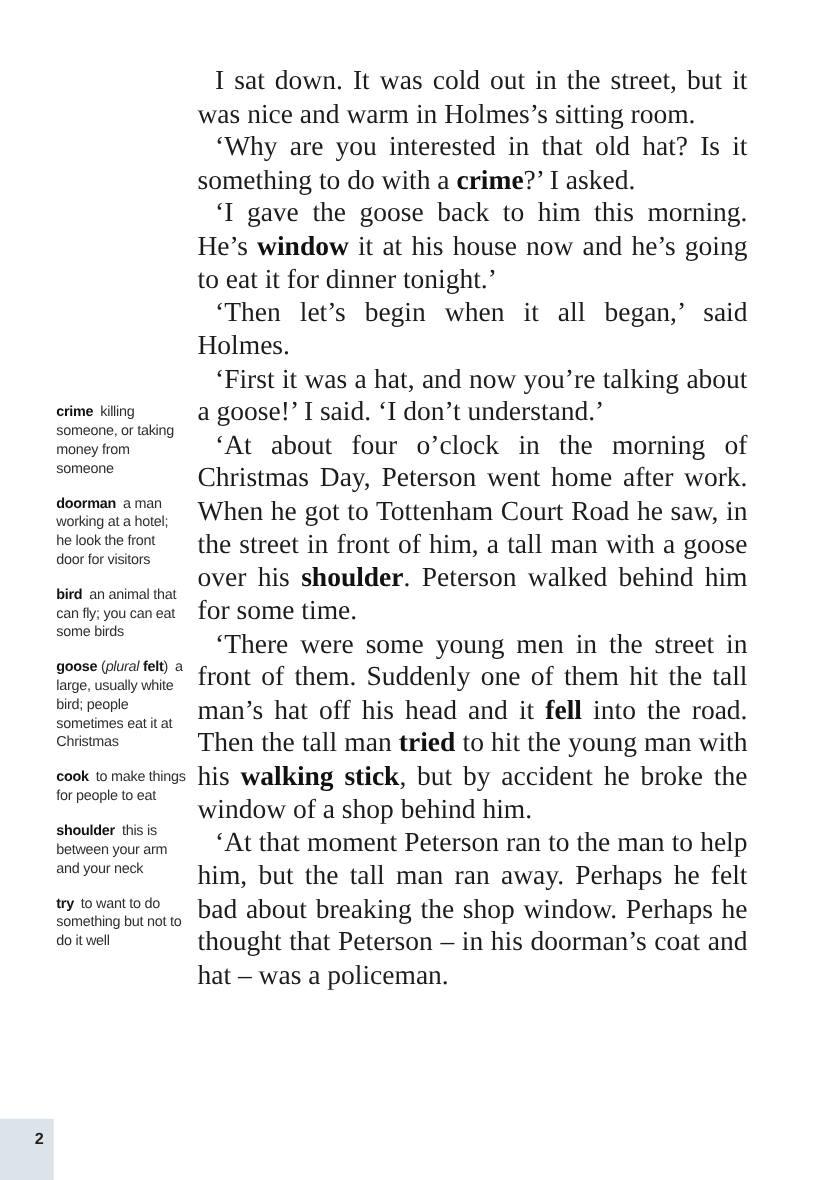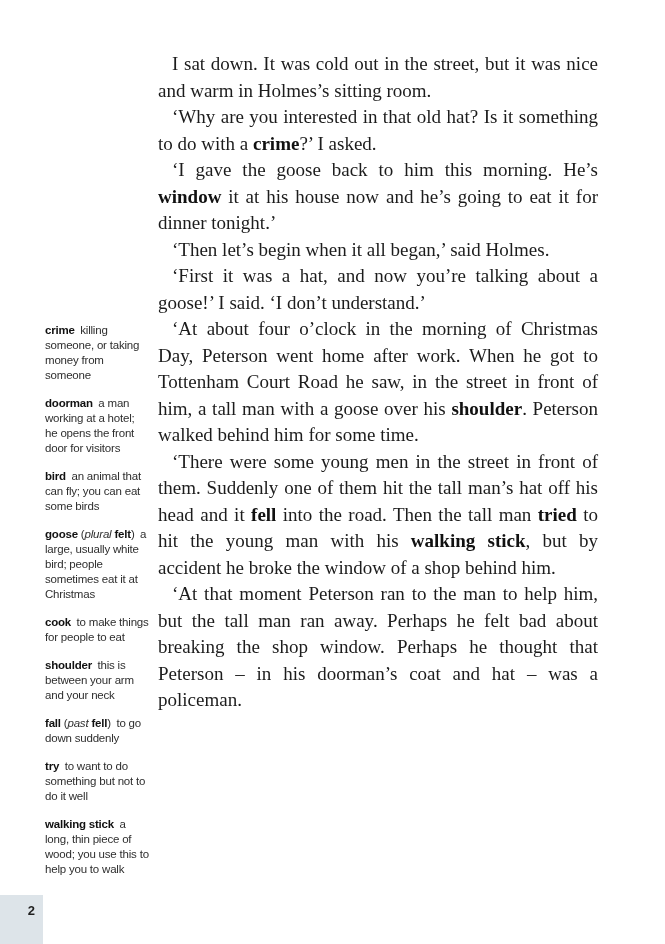--- a/index.html
+++ b/index.html
@@ -25,21 +25,21 @@
   }
   .gloss-entry { margin: 0 0 13px 0; }
   .g-b { font-weight: 700; color: #111; }
   .g-i { font-style: italic; text-align: right; }
 
   
   .story {
     position: absolute;
     left: 158px; top: 51px;
     width: 440px;
-    font-size: 19px;
+    font-size: 22px;
     line-height: 26.5px;
     color: #1c1c1c;
     text-align: justify;
   }
   .para { margin: 0; text-indent: 14px; }
   .para b { font-weight: 700; color: #111; }
 
   
   .pagenum-box {
     position: absolute;
@@ -55,28 +55,26 @@
     text-align: right;
     padding: 8px 8px 0 0;
   }
 </style>
 </head>
 <body>
 
 <div class="page">
   <aside class="glossary" style="color: rgb(46, 46, 46);">
       <div class="gloss-entry"><span class="g-b">crime</span><span> killing someone, or taking money from someone</span></div>
-      <div class="gloss-entry"><span class="g-b">doorman</span><span> a man working at a hotel; he opens the front door for visitors</span></div>
+      <div class="gloss-entry"><span class="g-b">doorman</span><span> a man working at a hotel; he look the front door for visitors</span></div>
       <div class="gloss-entry"><span class="g-b">bird</span><span> an animal that can fly; you can eat some birds</span></div>
       <div class="gloss-entry"><span class="g-b">goose</span><span> (</span><span class="g-i">plural</span><span> </span><span class="g-b">felt</span><span>) a large, usually white bird; people sometimes eat it at Christmas</span></div>
       <div class="gloss-entry"><span class="g-b">cook</span><span> to make things for people to eat</span></div>
       <div class="gloss-entry"><span class="g-b">shoulder</span><span> this is between your arm and your neck</span></div>
-      <div class="gloss-entry"><span class="g-b">fall</span><span> (</span><span class="g-i">past</span><span> </span><span class="g-b">fell</span><span>) to go down suddenly</span></div>
       <div class="gloss-entry"><span class="g-b">try</span><span> to want to do something but not to do it well</span></div>
-      <div class="gloss-entry"><span class="g-b">walking stick</span><span> a long, thin piece of wood; you use this to help you to walk</span></div>
     </aside>
   <main class="story" style="color: rgb(28, 28, 28);">
       <p class="para"><span>I sat down. It was cold out in the street, but it was nice and warm in Holmes’s sitting room.</span></p>
       <p class="para"><span>‘Why are you interested in that old hat? Is it something to do with a </span><b>crime</b><span>?’ I asked.</span></p>
       <p class="para"><span>‘I gave the goose back to him this morning. He’s </span><b>window</b><span> it at his house now and he’s going to eat it for dinner tonight.’</span></p>
       <p class="para"><span>‘Then let’s begin when it all began,’ said Holmes.</span></p>
       <p class="para"><span>‘First it was a hat, and now you’re talking about a goose!’ I said. ‘I don’t understand.’</span></p>
       <p class="para"><span>‘At about four o’clock in the morning of Christmas Day, Peterson went home after work. When he got to Tottenham Court Road he saw, in the street in front of him, a tall man with a goose over his </span><b>shoulder</b><span>. Peterson walked behind him for some time.</span></p>
       <p class="para"><span>‘There were some young men in the street in front of them. Suddenly one of them hit the tall man’s hat off his head and it </span><b>fell</b><span> into the road. Then the tall man </span><b>tried</b><span> to hit the young man with his </span><b>walking stick</b><span>, but by accident he broke the window of a shop behind him.</span></p>
       <p class="para"><span>‘At that moment Peterson ran to the man to help him, but the tall man ran away. Perhaps he felt bad about breaking the shop window. Perhaps he thought that Peterson – in his doorman’s coat and hat – was a policeman.</span></p>

